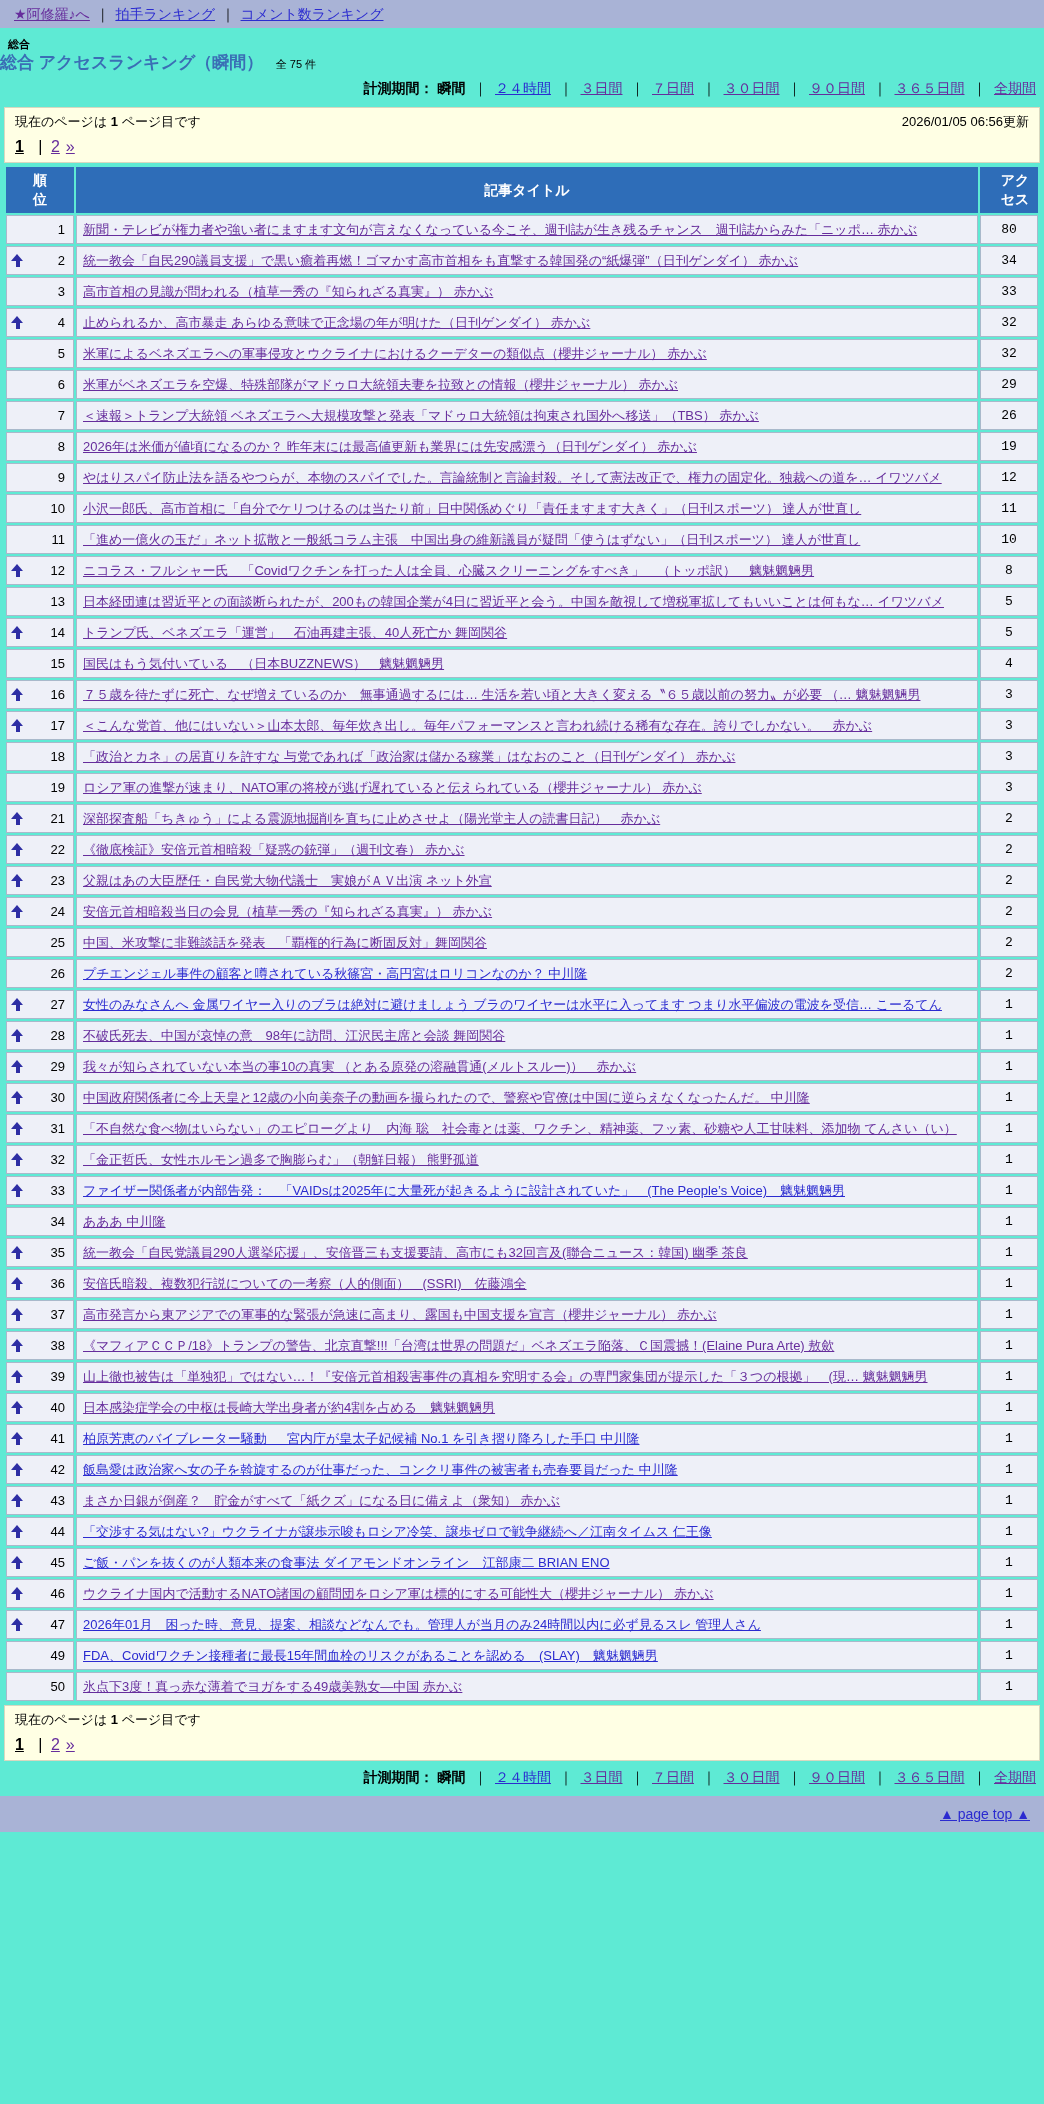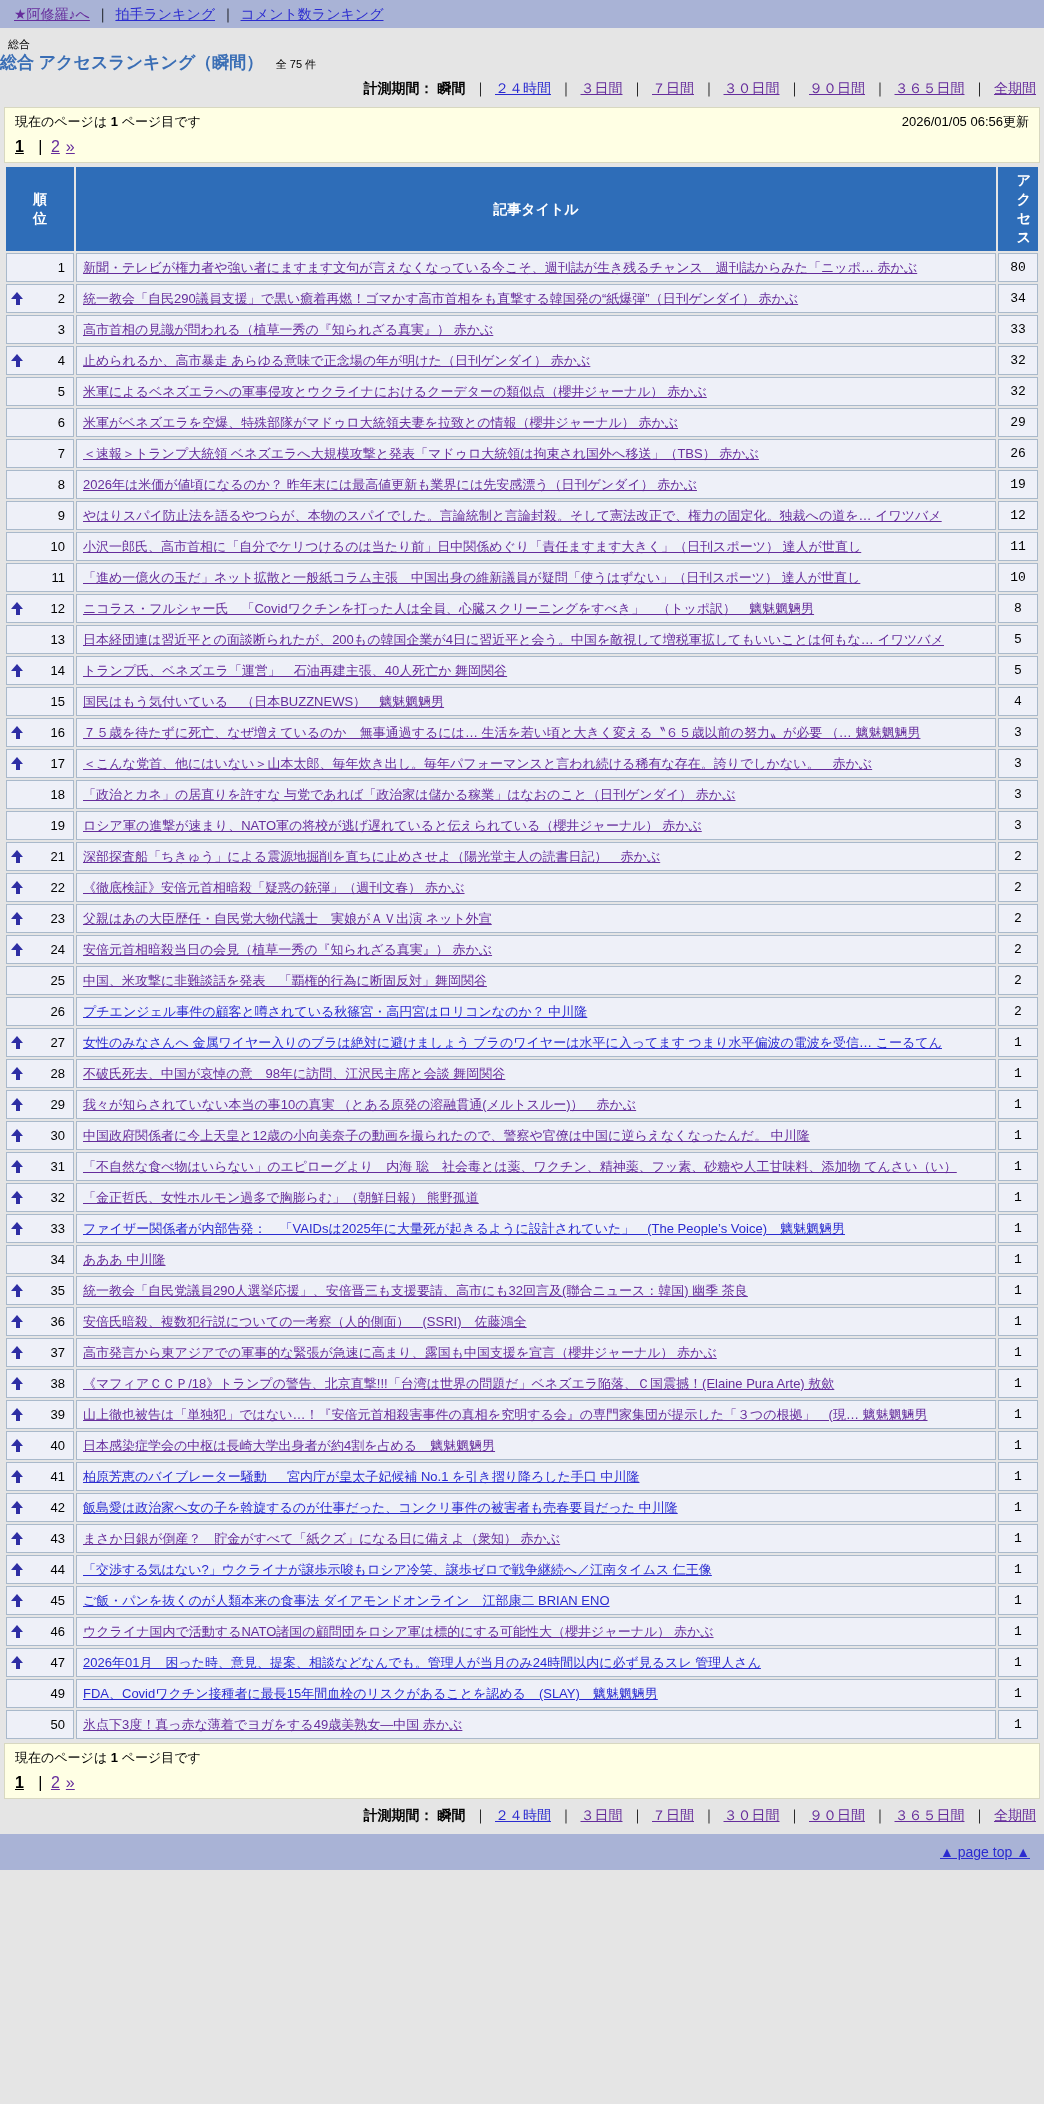--- a/index.html
+++ b/index.html
@@ -10,27 +10,27 @@
     --info_bg:#ffffe4;
     --info_border:#d8d8c0;
     --link_blue:#2b2bd0;
     --link_visited:#662d9c;
     --title_color:#3a6eb5;
     --arrow:#2e2ea4;
   }
   *{box-sizing:border-box;}
   html,body{margin:0;padding:0;background:#fff;}
   body{font-family:"Liberation Sans","DejaVu Sans",sans-serif;color:#000;}
-  .page{width:1044px;min-height:2104px;background:#e5e5e5;overflow:hidden;}
+  .page{width:1044px;min-height:2104px;background:#5eead4;overflow:hidden;}
 
   .topbar{background:var(--bar_bg);padding:5px 12px;font-size:14px;line-height:18px;}
   .topbar a{margin:0 2px;}
   .sep{color:#000;}
 
-  .board-label{font-size:11px;font-weight:normal;padding:9px 8px 0 8px;}
+  .board-label{font-size:11px;font-weight:bold;padding:9px 8px 0 8px;}
 
   .title-line{text-align:left;margin-top:0px;line-height:22px;}
   .page-title{font-size:17px;font-weight:bold;color:var(--title_color);}
   .total-count{font-size:11px;margin-left:8px;color:#000;}
 
   .period-line{text-align:right;font-size:14px;padding:3px 8px 9px 0;line-height:20px;}
   .period-label,.period-current{font-weight:bold;color:#000;}
   .period-line .sep{margin:0 4px;}
 
   .infobox{background:var(--info_bg);border:1px solid var(--info_border);margin:0 4px;padding:5px 10px 7px 10px;font-size:13px;}
@@ -40,21 +40,21 @@
   .pager .sep{margin:0 4px;}
   .pager a{margin-right:6px;}
 
   a{text-decoration:underline;cursor:pointer;}
   a.fresh{color:var(--link_blue);}
   a.visited{color:var(--link_visited);}
 
   table.rank{width:1036px;margin:2px 4px 0 4px;border-collapse:separate;border-spacing:2px;table-layout:fixed;}
   th{background:var(--header_blue);border:1px solid var(--header_blue);color:#fff;font-size:14px;font-weight:bold;padding:3px 2px;white-space:pre-line;line-height:19px;}
   th.rank-h{width:68px;}
-  th.access-h{width:40px;padding-left:14px;}
+  th.access-h{width:58px;padding-left:14px;}
   td{background:var(--row_bg);border:1px solid var(--cell_border);padding:4px 6px;font-size:13px;line-height:19px;vertical-align:middle;}
   td.rankcell{padding:2px 8px 2px 4px;}
   .rank-inner{display:flex;align-items:center;justify-content:space-between;}
   .rank-num{flex:1;text-align:right;}
   td.accesscell{text-align:center;padding:4px 8px;font-family:Liberation Mono, monospace;}
 
   .arrow{display:inline-block;position:relative;width:13px;height:13px;flex:0 0 13px;}
   .arrow.hidden{visibility:hidden;}
   .arrow::before{content:"";position:absolute;top:0;left:0;border-left:6.5px solid transparent;border-right:6.5px solid transparent;border-bottom:7px solid var(--arrow);}
   .arrow::after{content:"";position:absolute;top:6px;left:4.5px;width:4px;height:7px;background:var(--arrow);}

